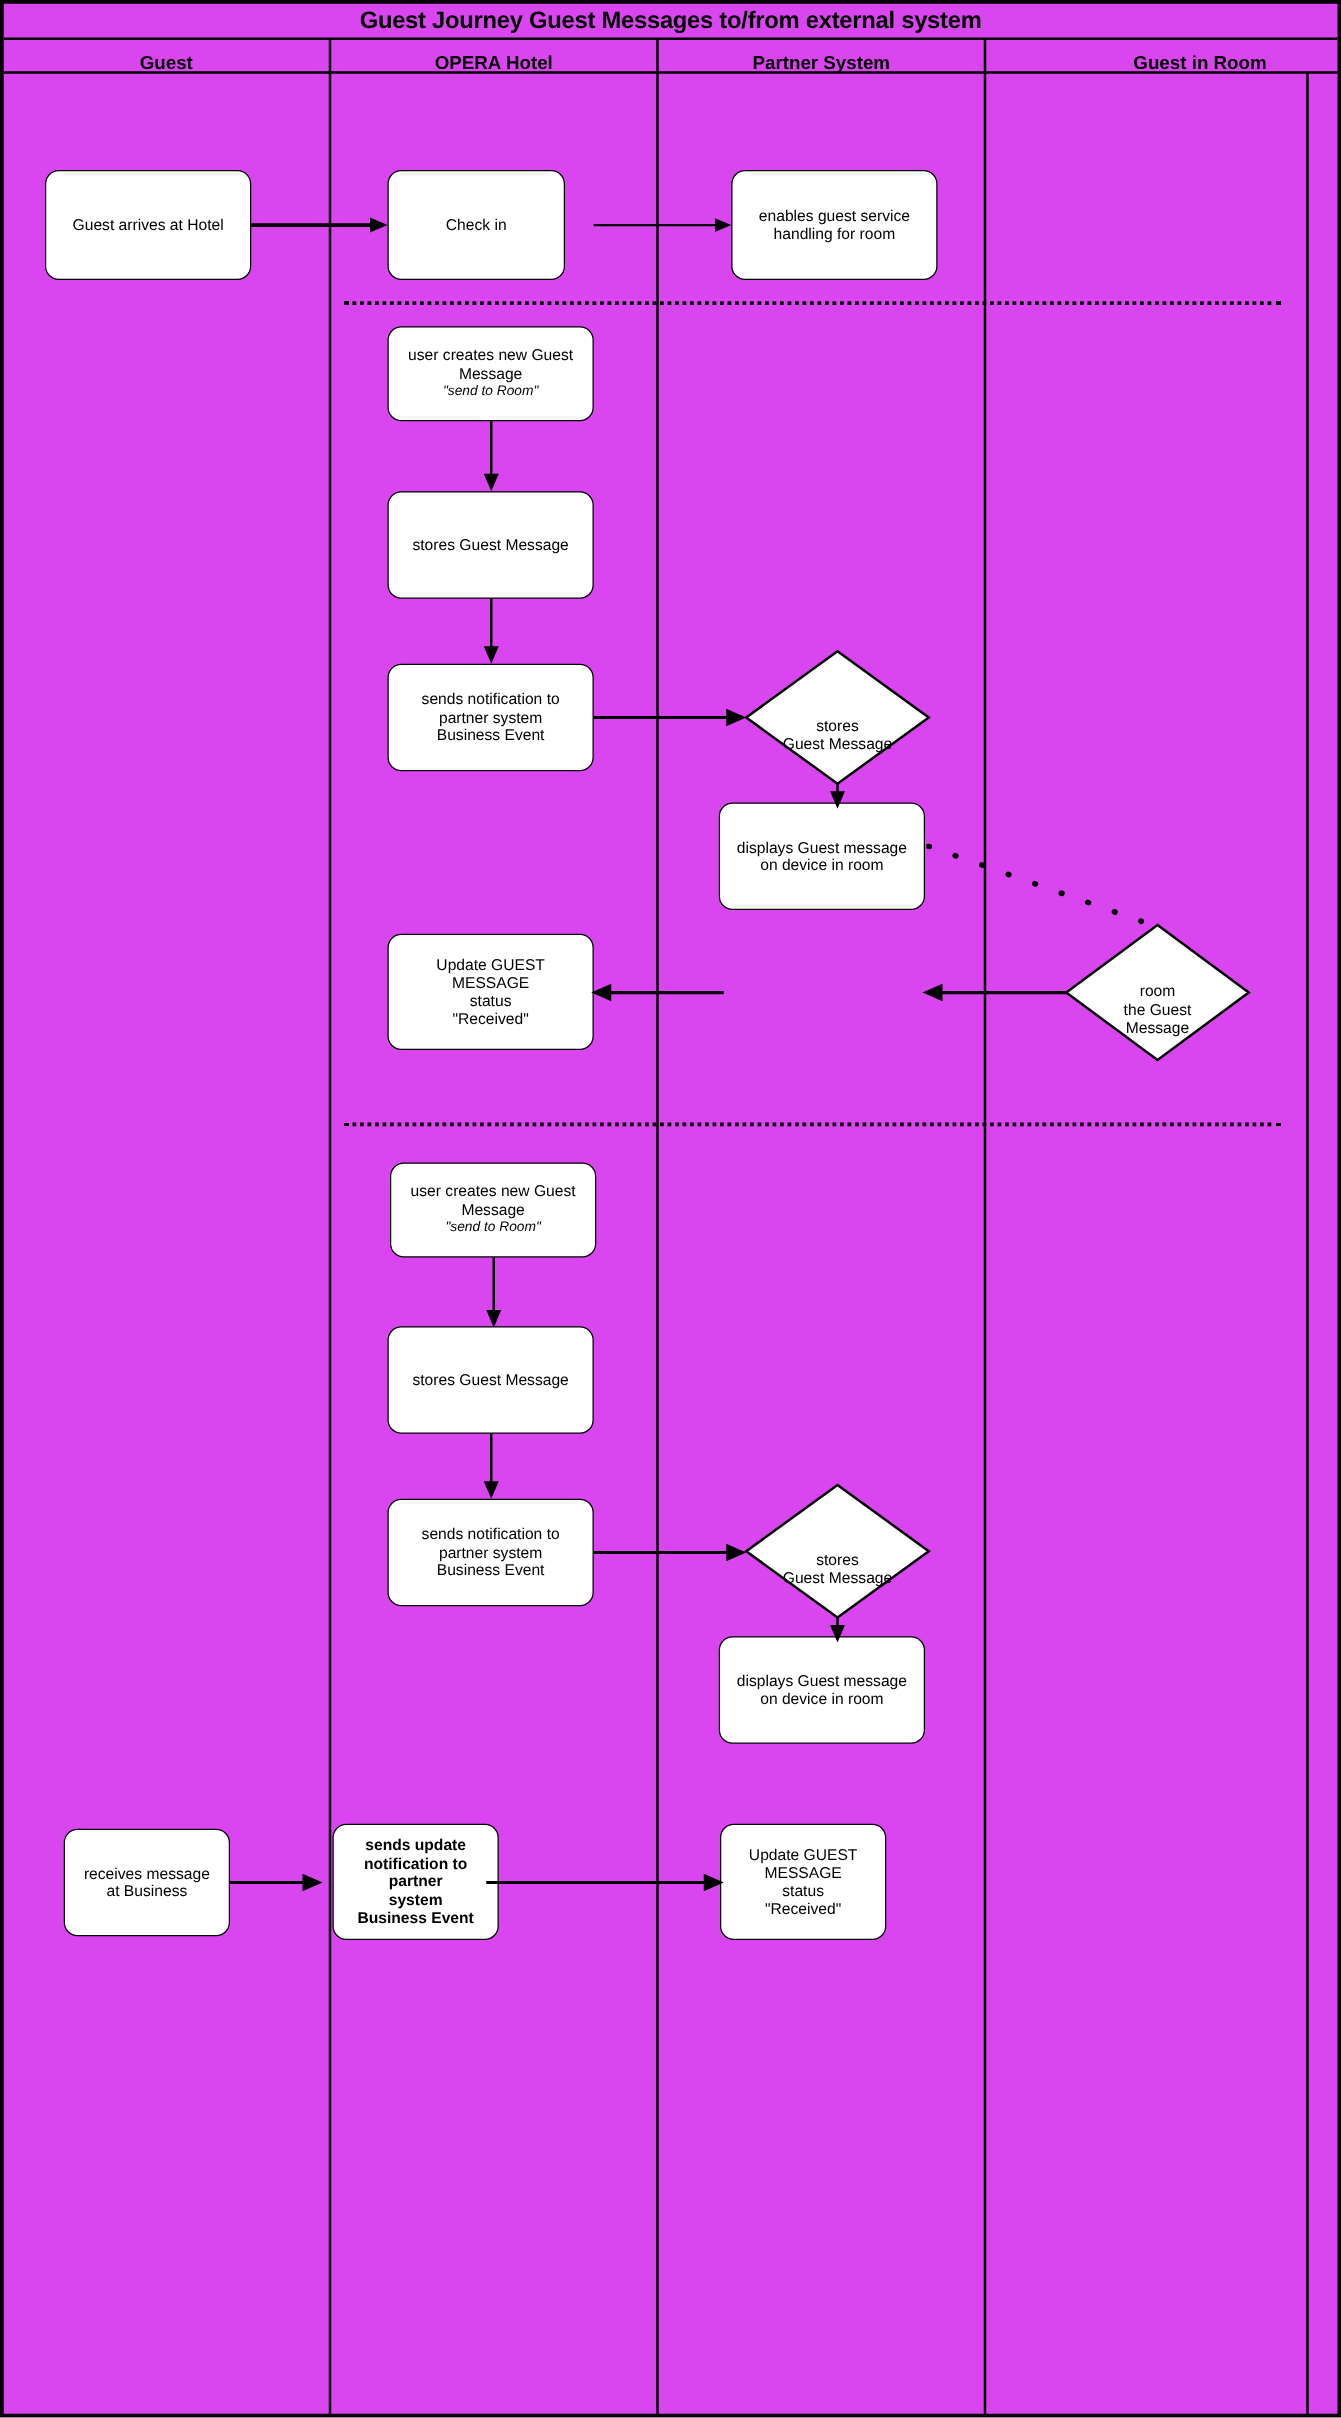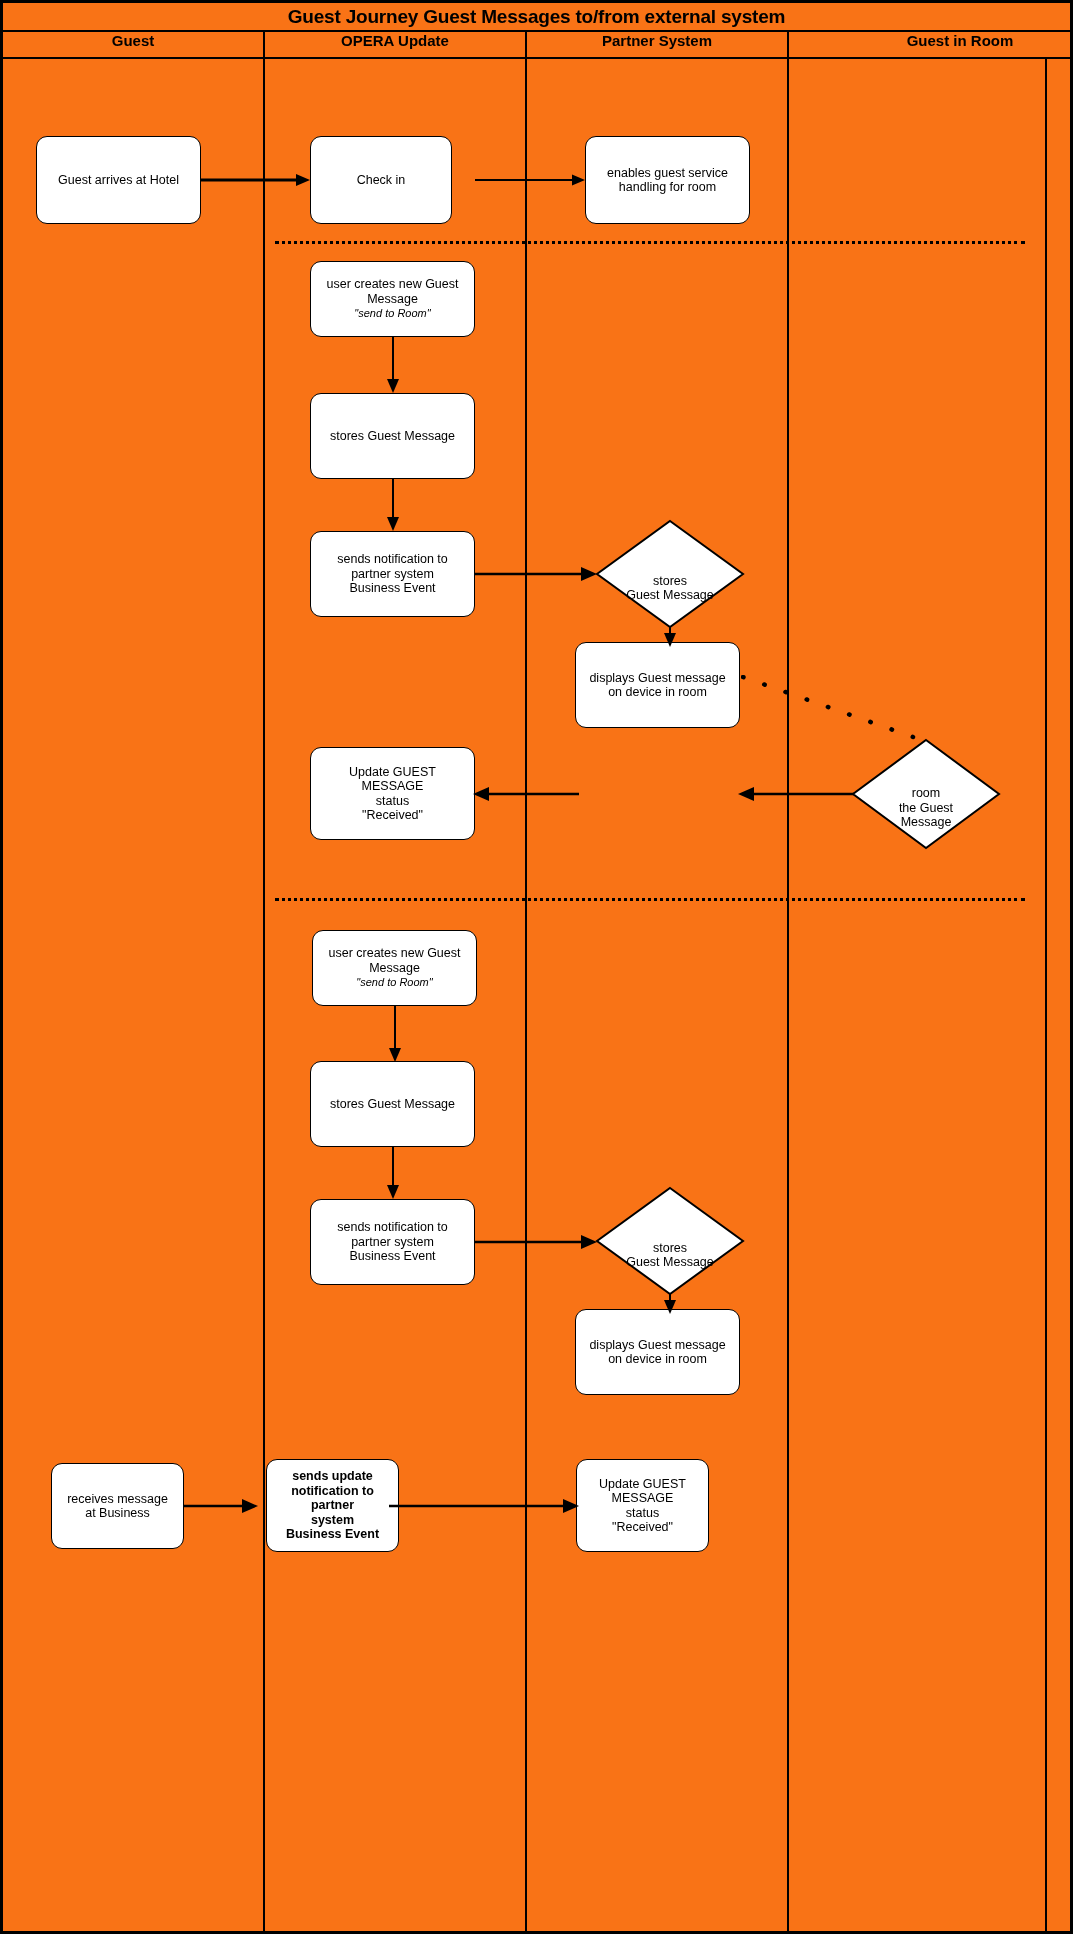--- a/index.html
+++ b/index.html
@@ -1,20 +1,20 @@
 <!DOCTYPE html>
 <html><head>
 <meta charset="utf-8">
 <style>
   html,body{margin:0;padding:0;background:#ffffff;}
   body{font-family:"Liberation Sans", sans-serif;}
   #canvas{
     position:relative;
     width:1073px;height:1934px;
-    background:#f97316;
+    background:#d946ef;
     overflow:hidden;
     box-sizing:border-box;
     border:3px solid #000;
   }
   
   .title-band{
     position:absolute;left:0;top:0;width:1067px;height:29px;
     border-bottom:2px solid #000;
     display:flex;align-items:center;justify-content:center;
     box-sizing:border-box;
@@ -24,21 +24,21 @@
     white-space:nowrap;
   }
   
   .header-band{
     position:absolute;left:0;top:29px;width:1067px;height:27px;
     border-bottom:2px solid #000;
     box-sizing:border-box;
   }
   .lane-head{
     position:absolute;top:0;height:27px;
-    display:flex;align-items:flex-start;justify-content:center;
+    display:flex;align-items:flex-end;justify-content:center;
     box-sizing:border-box;
     font-size:15px;font-weight:bold;color:#000;white-space:nowrap;
   }
   
   .lane-div{
     position:absolute;top:29px;width:0;height:1902px;
     border-left:2px solid #000;
   }
   .lane-div.short{top:56px;height:1875px;}
   
@@ -81,21 +81,21 @@
 
   <div class="title-band">
     <span class="t">Guest Journey Guest Messages to/from external system</span>
   </div>
 
   <div class="header-band">
     <div class="lane-head" style="left:0px;width:260px;">
       <span>Guest</span>
     </div>
     <div class="lane-head" style="left:262px;width:260px;">
-      <span>OPERA Update</span>
+      <span>OPERA Hotel</span>
     </div>
     <div class="lane-head" style="left:524px;width:260px;">
       <span>Partner System</span>
     </div>
     <div class="lane-head" style="left:829px;width:256px;">
       <span>Guest in Room</span>
     </div>
     <div class="lane-head" style="left:1044px;width:23px;">
       <span></span>
     </div>

